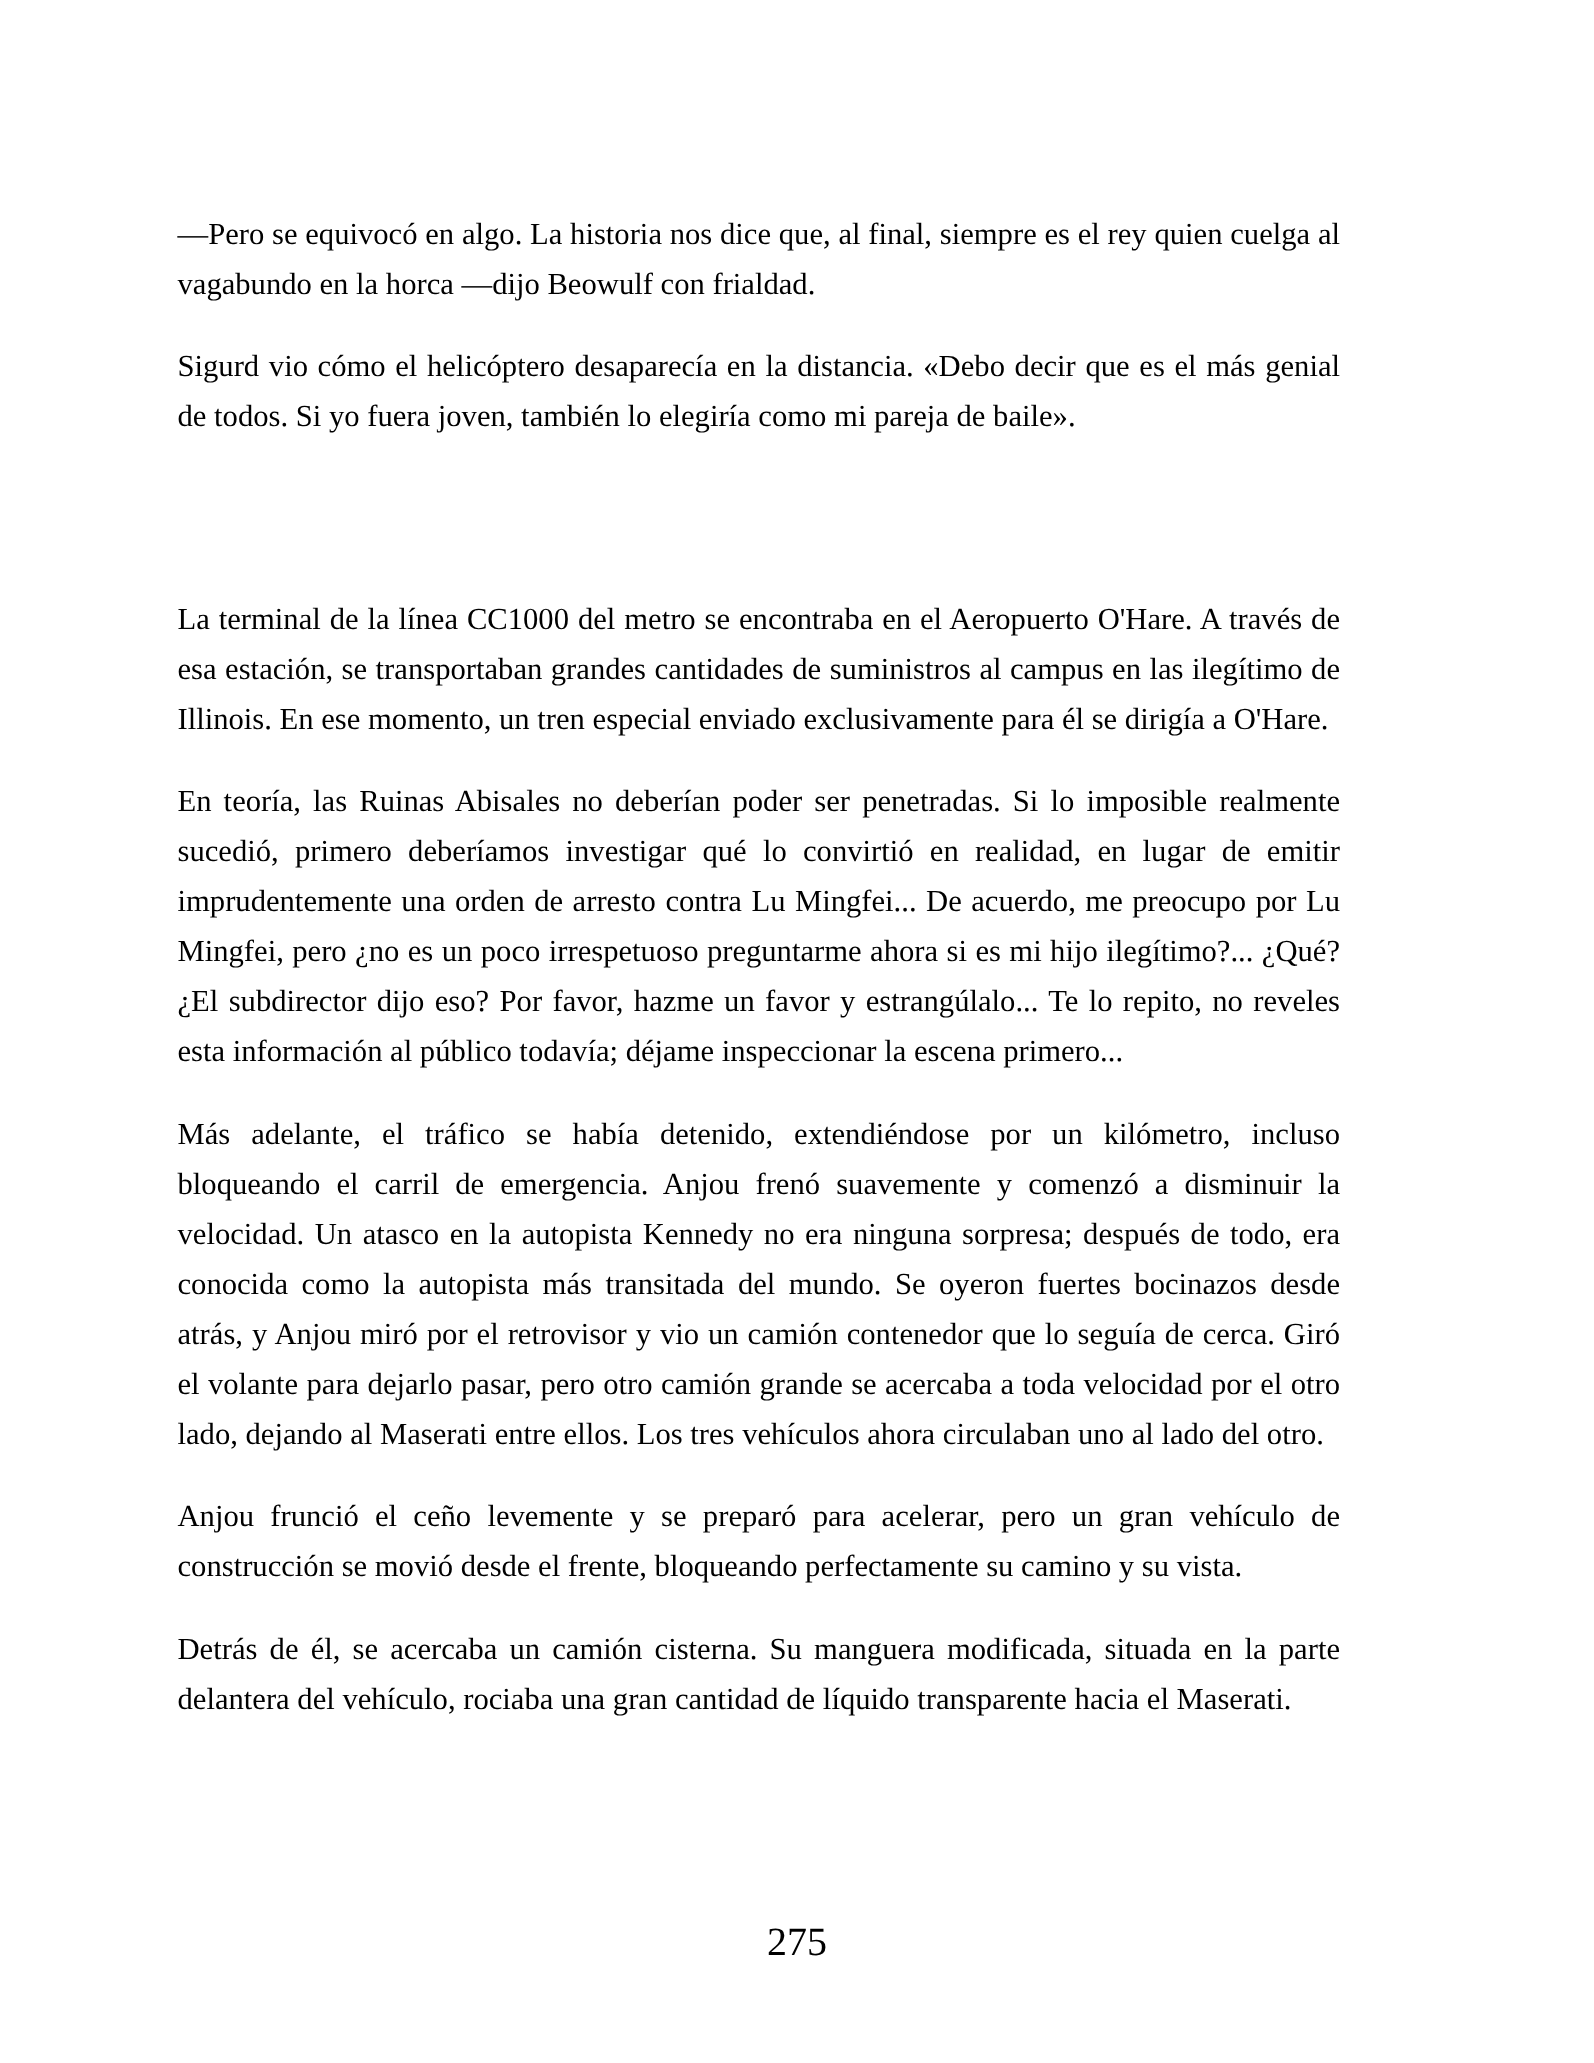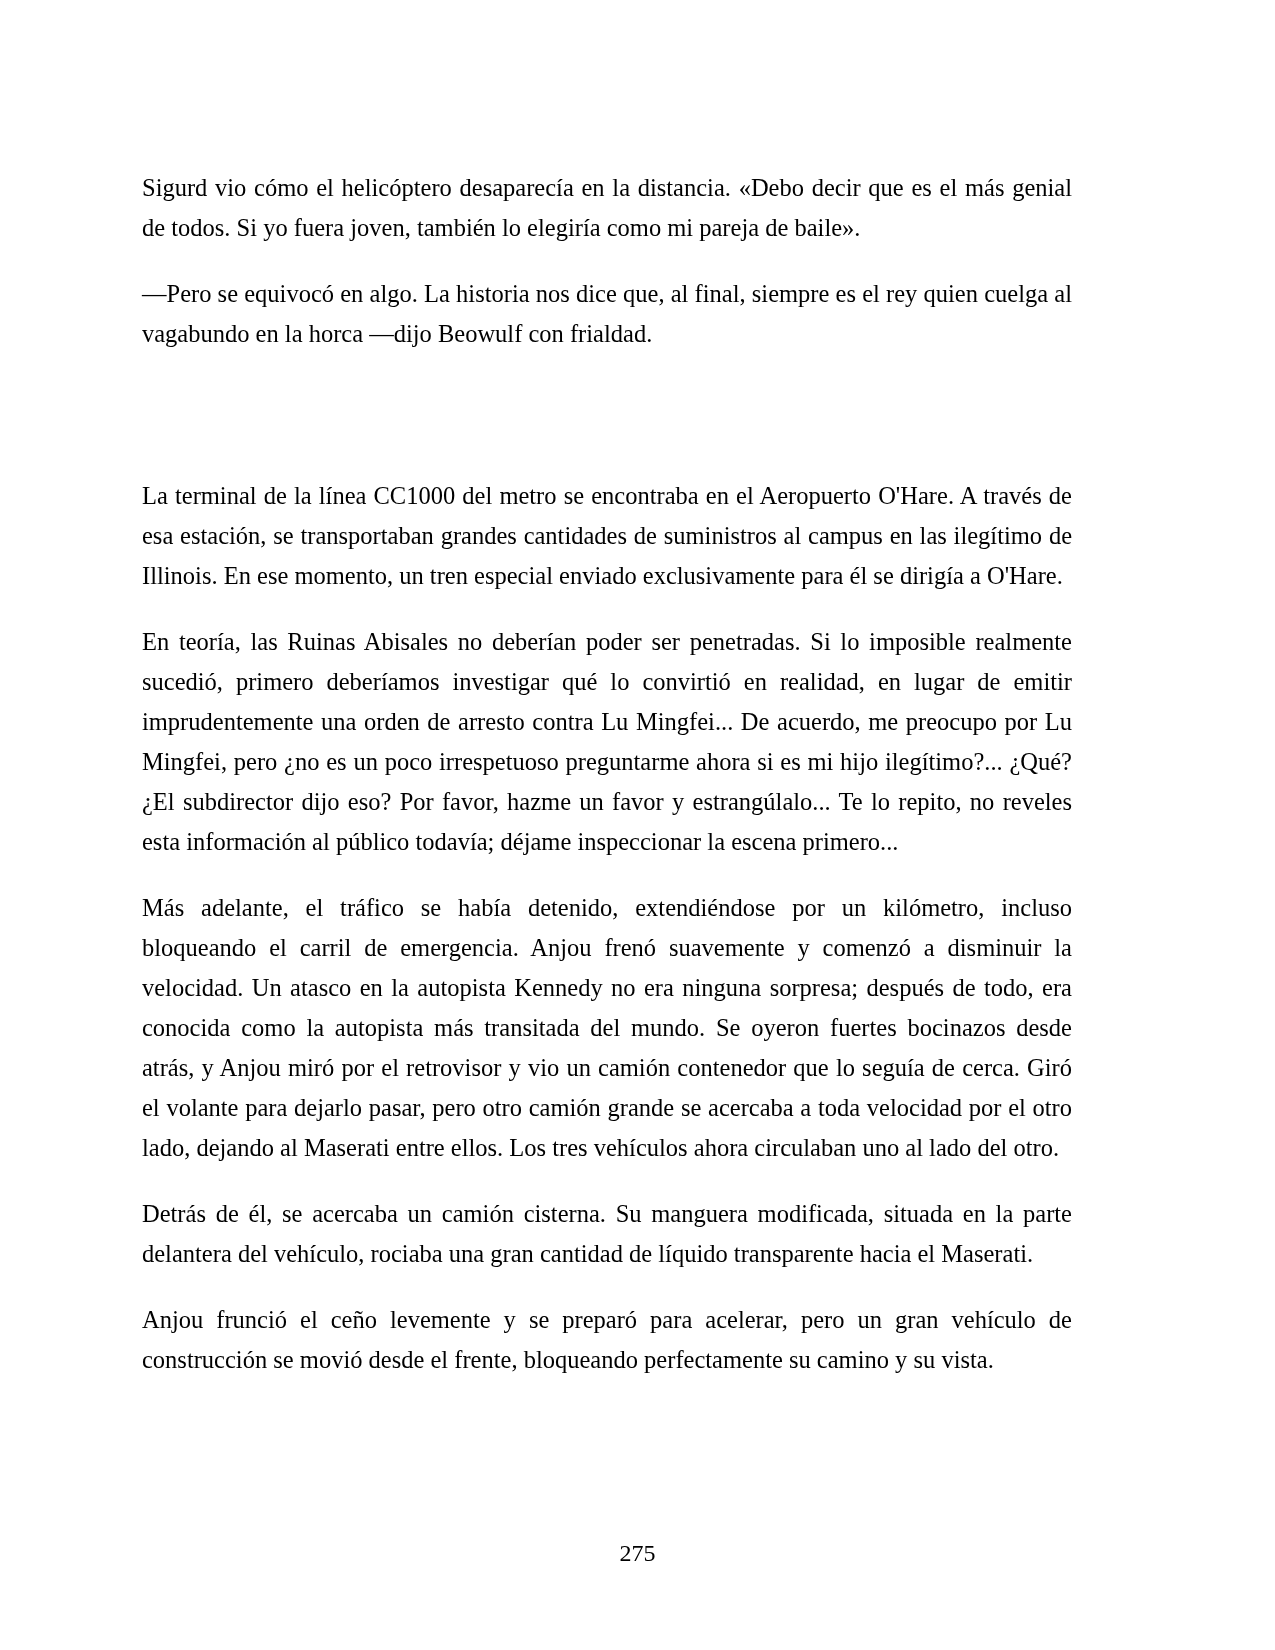--- a/index.html
+++ b/index.html
@@ -37,47 +37,47 @@
   
   .scene-gap {
     height: 96px;
   }
   .page-number {
     position: absolute;
     left: 0;
     right: 0;
     top: 1538px;
     text-align: center;
-    font-size: 24px;
+    font-size: 32px;
     line-height: 30px;
     font-family: "Liberation Serif", "DejaVu Serif", serif;
   }
 </style>
 </head>
 <body>
 
 <div class="page">
 
   <div class="content">
 
+    <p class="para">—Pero se equivocó en algo. La historia nos dice que, al final, siempre es el rey quien cuelga al vagabundo en la horca —dijo Beowulf con frialdad.</p>
+
     <p class="para">Sigurd vio cómo el helicóptero desaparecía en la distancia. «Debo decir que es el más genial de todos. Si yo fuera joven, también lo elegiría como mi pareja de baile».</p>
-
-    <p class="para">—Pero se equivocó en algo. La historia nos dice que, al final, siempre es el rey quien cuelga al vagabundo en la horca —dijo Beowulf con frialdad.</p>
 
     <div class="scene-gap"></div>
 
 
     <p class="para">La terminal de la línea CC1000 del metro se encontraba en el Aeropuerto O'Hare. A través de esa estación, se transportaban grandes cantidades de suministros al campus en las ilegítimo de Illinois. En ese momento, un tren especial enviado exclusivamente para él se dirigía a O'Hare.</p>
 
     <p class="para">En teoría, las Ruinas Abisales no deberían poder ser penetradas. Si lo imposible realmente sucedió, primero deberíamos investigar qué lo convirtió en realidad, en lugar de emitir imprudentemente una orden de arresto contra Lu Mingfei... De acuerdo, me preocupo por Lu Mingfei, pero ¿no es un poco irrespetuoso preguntarme ahora si es mi hijo ilegítimo?... ¿Qué? ¿El subdirector dijo eso? Por favor, hazme un favor y estrangúlalo... Te lo repito, no reveles esta información al público todavía; déjame inspeccionar la escena primero...</p>
 
 
     <p class="para">Más adelante, el tráfico se había detenido, extendiéndose por un kilómetro, incluso bloqueando el carril de emergencia. Anjou frenó suavemente y comenzó a disminuir la velocidad. Un atasco en la autopista Kennedy no era ninguna sorpresa; después de todo, era conocida como la autopista más transitada del mundo. Se oyeron fuertes bocinazos desde atrás, y Anjou miró por el retrovisor y vio un camión contenedor que lo seguía de cerca. Giró el volante para dejarlo pasar, pero otro camión grande se acercaba a toda velocidad por el otro lado, dejando al Maserati entre ellos. Los tres vehículos ahora circulaban uno al lado del otro.</p>
 
+    <p class="para">Anjou frunció el ceño levemente y se preparó para acelerar, pero un gran vehículo de construcción se movió desde el frente, bloqueando perfectamente su camino y su vista.</p>
+
     <p class="para">Detrás de él, se acercaba un camión cisterna. Su manguera modificada, situada en la parte delantera del vehículo, rociaba una gran cantidad de líquido transparente hacia el Maserati.</p>
-
-    <p class="para">Anjou frunció el ceño levemente y se preparó para acelerar, pero un gran vehículo de construcción se movió desde el frente, bloqueando perfectamente su camino y su vista.</p>
 
   </div>
 
   <div class="page-number">275</div>
 
 </div>
 
 </body></html>

